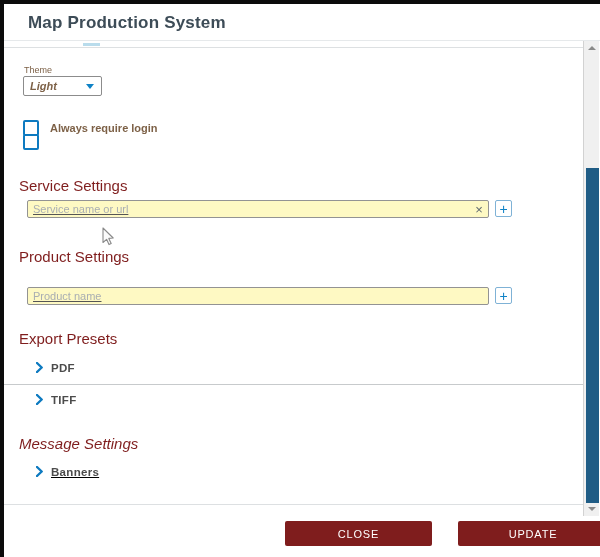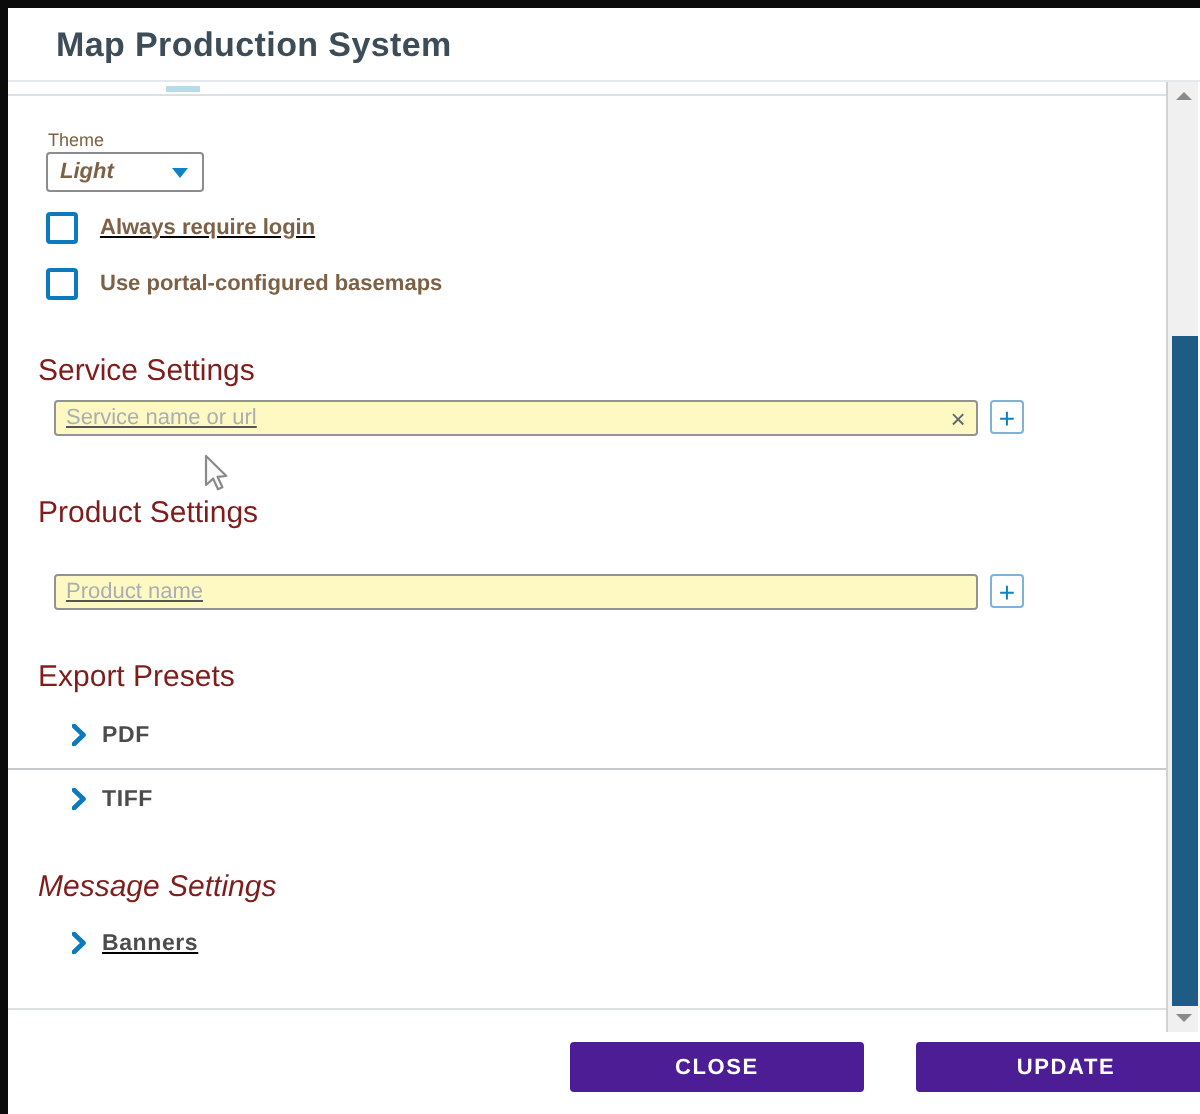--- a/index.html
+++ b/index.html
@@ -23,21 +23,21 @@
 
   .field-label{position:absolute;left:24px;top:65px;font-size:9px;color:#7d6147;}
   .select{position:absolute;left:23px;top:76px;width:79px;height:20px;border:1px solid #8c8c8c;
     border-radius:2px;background:#fff;display:flex;align-items:center;justify-content:space-between;
     padding:0 7px 0 6px;box-sizing:border-box;cursor:pointer;}
   .select-value{font-size:11px;font-weight:600;color:#7d6147;font-style:italic;}
   .caret-down{width:0;height:0;border-left:4px solid transparent;border-right:4px solid transparent;
     border-top:5px solid #0e82c6;}
 
   .checkbox-row{position:absolute;left:23px;display:flex;align-items:center;gap:11px;height:15px;}
-  .checkbox-row.row1{top:106px;text-decoration:underline;}
+  .checkbox-row.row1{top:120px;}
   .checkbox-row.row2{top:134px;}
   .checkbox{width:12px;height:12px;border:2px solid #0d7ac0;border-radius:2px;background:#fff;
     flex:0 0 auto;cursor:pointer;}
   .cb-label{font-size:11px;font-weight:600;color:#7d6147;}
 
   .section-title{position:absolute;left:19px;font-size:15px;font-weight:500;color:#7f1d1d;}
   .st-service{top:177px;}
   .st-product{top:248px;}
   .st-export{top:330px;}
   .st-message{top:435px;font-style:italic;}
@@ -70,22 +70,22 @@
   .sb-btn{position:absolute;left:0;width:100%;height:14px;display:flex;align-items:center;
     justify-content:center;cursor:pointer;}
   .sb-up{top:0;}
   .sb-down{bottom:0;}
   .tri-up{width:0;height:0;border-left:4px solid transparent;border-right:4px solid transparent;
     border-bottom:4px solid #8a8a8a;}
   .tri-down{width:0;height:0;border-left:4px solid transparent;border-right:4px solid transparent;
     border-top:4px solid #8a8a8a;}
   .sb-thumb{position:absolute;left:2px;top:127px;width:13px;height:335px;background:#1f5c85;cursor:pointer;}
 
-  .btn{position:absolute;top:521px;height:25px;background:#4c1d95;color:#fff;border:none;
-    border-radius:2px;font-size:11px;font-weight:700;letter-spacing:.8px;font-family:inherit;
+  .btn{position:absolute;top:521px;height:25px;background:#7f1d1d;color:#fff;border:none;
+    border-radius:2px;font-size:11px;font-weight:400;letter-spacing:.8px;font-family:inherit;
     cursor:pointer;}
   .btn-close{left:285px;width:147px;}
   .btn-update{left:425px;width:150px;margin-left:33px;}
 
   .cursor{position:absolute;left:101px;top:227px;pointer-events:none;}
 </style>
 </head>
 <body>
 
 <div class="edge-top"></div>
@@ -101,21 +101,20 @@
   <span class="select-value">Light</span>
   <span class="caret-down"></span>
 </div>
 
 <div class="checkbox-row row1">
   <span class="checkbox"></span>
   <span class="cb-label">Always require login</span>
 </div>
 <div class="checkbox-row row2">
   <span class="checkbox"></span>
-  <span class="cb-label">Use portal-configured basemaps</span>
 </div>
 
 <div class="section-title st-service">Service Settings</div>
 <input class="text-input ti-service" placeholder="Service name or url" style="">
 <span class="clear-btn">×</span>
 <button class="add-btn ab-service">+</button>
 
 <div class="section-title st-product">Product Settings</div>
 <input class="text-input ti-product" placeholder="Product name" style="">
 <button class="add-btn ab-product">+</button>

